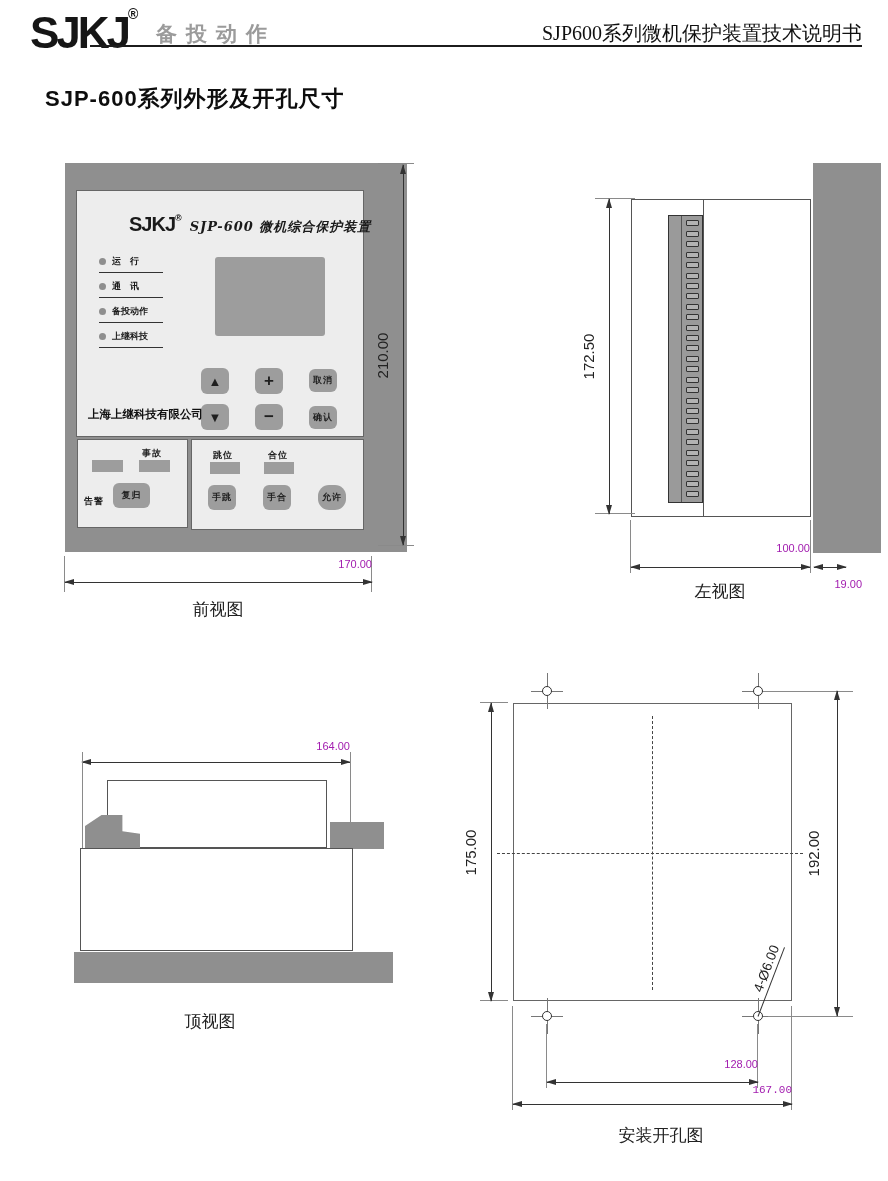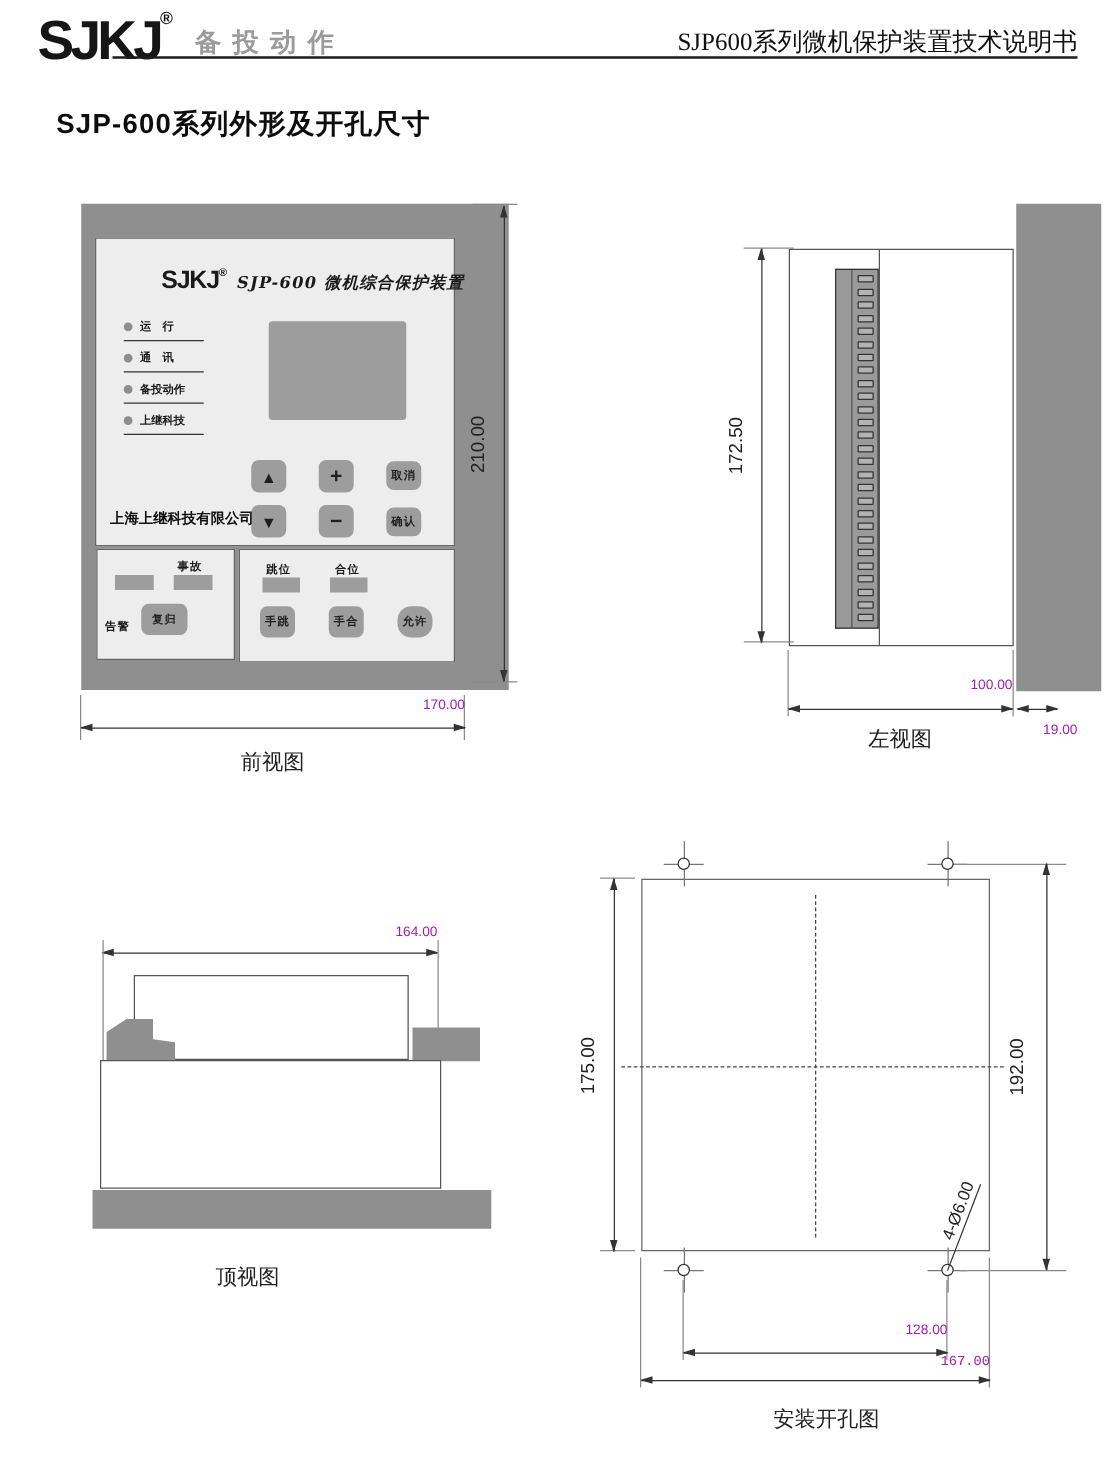--- a/index.html
+++ b/index.html
@@ -209,21 +209,21 @@
   <div class="abs dimlabel" style="left:82px;top:740px;width:268px;">164.00</div>
   <div class="abs dimh" style="left:82px;top:762px;width:268px;"></div>
   <div class="abs ext" style="left:82px;top:752px;width:1px;height:98px;"></div>
   <div class="abs ext" style="left:350px;top:752px;width:1px;height:90px;"></div>
 
   <div class="abs outline" style="left:107px;top:780px;width:220px;height:68px;"></div>
   <div class="abs grayfill" style="left:85px;top:815px;width:20px;height:34px;clip-path:polygon(0% 100%,0% 32%,30% 0%,68% 0%,68% 48%,100% 55%,100% 100%);"></div>
   <div class="abs grayfill" style="left:330px;top:822px;width:19px;height:27px;"></div>
   <div class="abs outline" style="left:80px;top:848px;width:273px;height:103px;"></div>
   <div class="abs grayfill" style="left:74px;top:952px;width:284px;height:31px;"></div>
-  <div class="abs caption" style="left:148px;top:1010px;width:100px;">顶视图</div>
+  <div class="abs caption" style="left:160px;top:1010px;width:100px;">顶视图</div>
 
   <div class="abs" style="left:513px;top:703px;width:279px;height:298px;border:1.5px solid #666;box-sizing:border-box;"></div>
   <div class="abs cdash-v" style="left:652px;top:716px;height:274px;"></div>
   <div class="abs cdash-h" style="left:497px;top:853px;width:306px;"></div>
 
   <div class="abs cross" style="left:531px;top:691px;width:32px;height:1px;"></div>
   <div class="abs cross" style="left:547px;top:673px;width:1px;height:36px;"></div>
   <div class="abs hole" style="left:542px;top:686px;"></div>
 
   <div class="abs cross" style="left:742px;top:691px;width:32px;height:1px;"></div>

